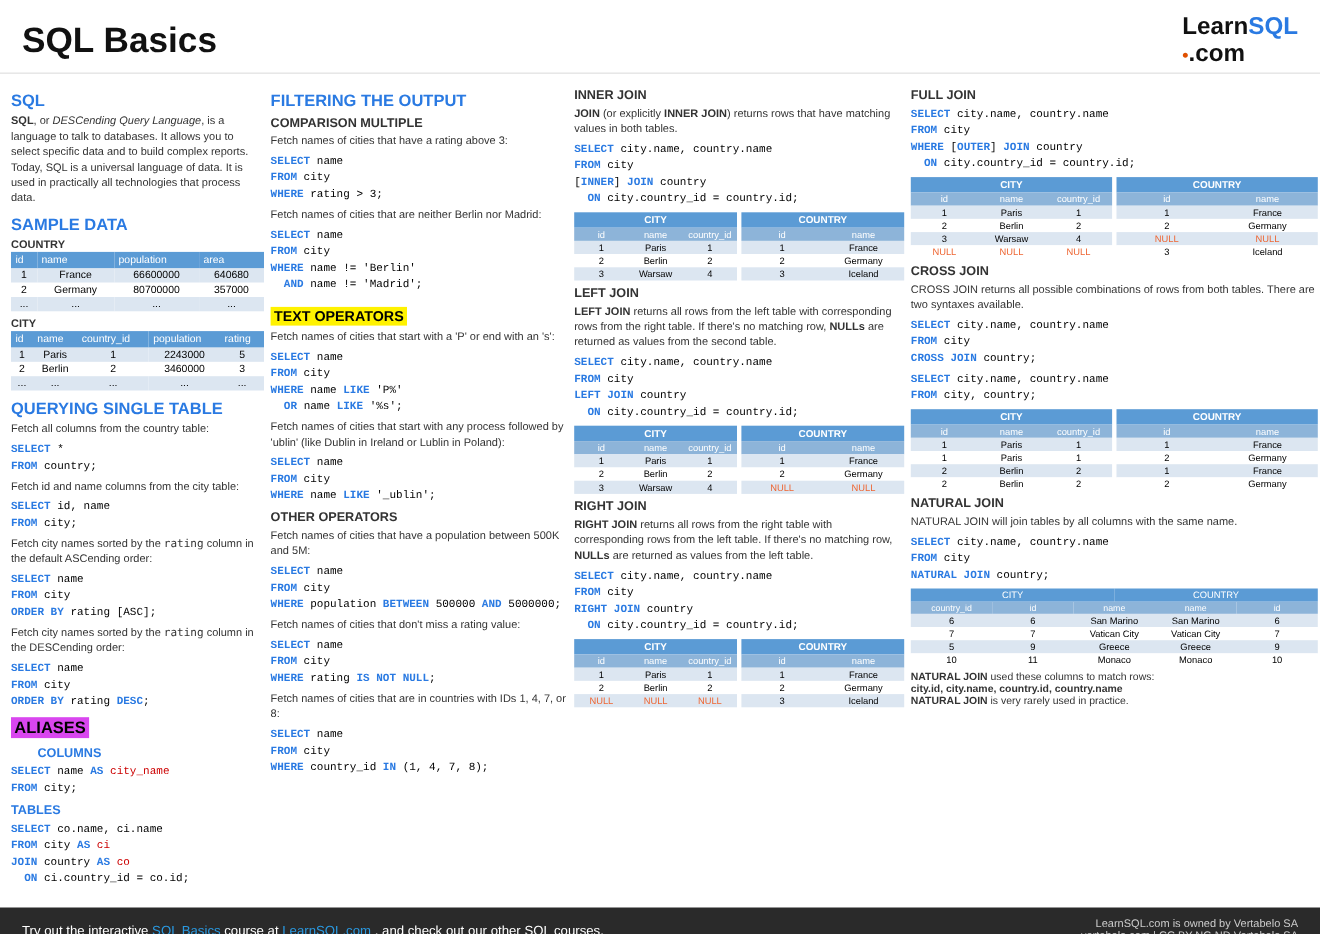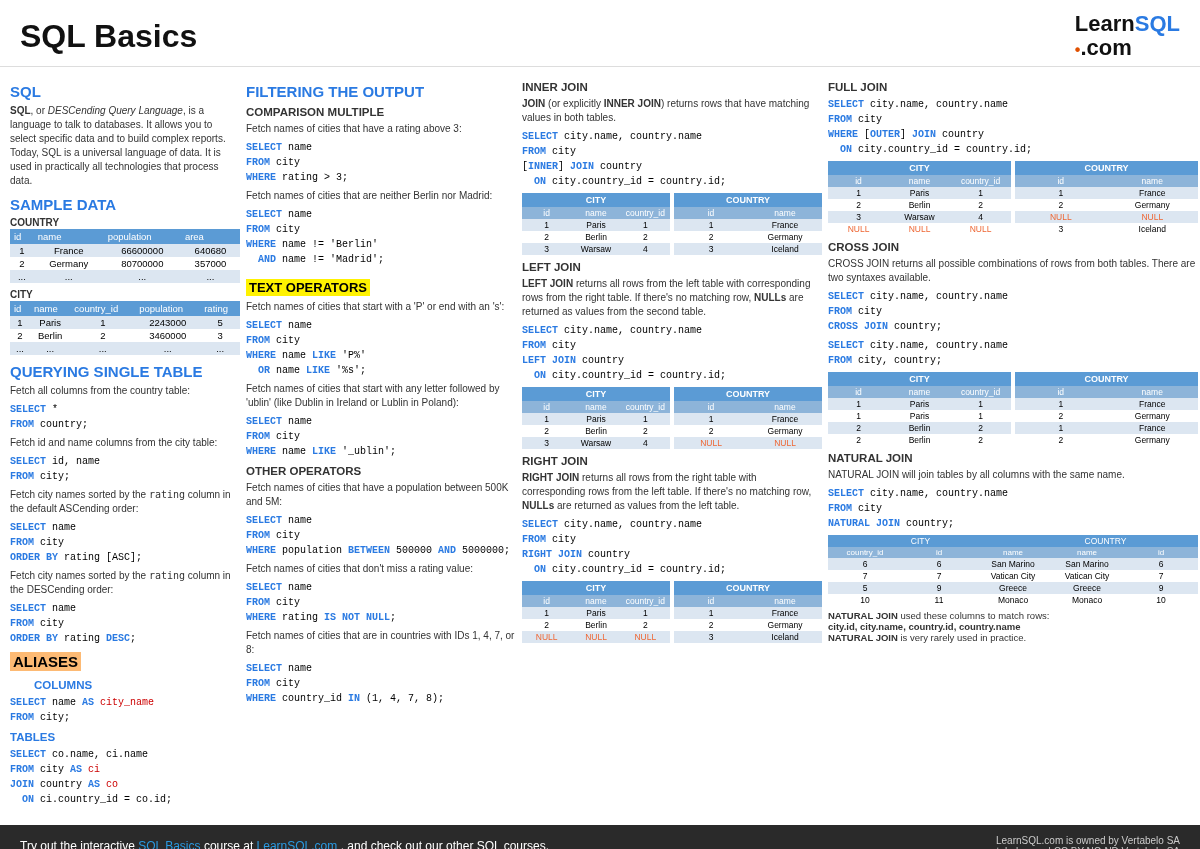--- a/index.html
+++ b/index.html
@@ -107,21 +107,21 @@
     .kw { color: #2a7ae2; font-weight: bold; }
 
     .desc-text {
       font-size: 10px;
       color: #333;
       margin: 4px 0;
       line-height: 1.4;
     }
 
     .aliases-highlight {
-      background: #fdba74;
+      background: #d946ef;
       font-size: 15px;
       font-weight: bold;
       padding: 1px 3px;
       display: inline-block;
       margin-bottom: 2px;
     }
 
     .join-table-wrap {
       display: flex;
       gap: 4px;
@@ -349,21 +349,21 @@
     <div style="margin-top:8px;background:#fff200;display:inline-block;padding:1px 3px;font-weight:bold;font-size:13px;">TEXT OPERATORS</div>
 
     <p class="desc-text">Fetch names of cities that start with a 'P' or end with an 's':</p>
     <div class="code-block">
       <span class="kw">SELECT</span> name<br>
       <span class="kw">FROM</span> city<br>
       <span class="kw">WHERE</span> name <span class="kw">LIKE</span> 'P%'<br>
       &nbsp;&nbsp;<span class="kw">OR</span> name <span class="kw">LIKE</span> '%s';
     </div>
 
-    <p class="desc-text">Fetch names of cities that start with any letter followed by 'ublin' (like Dublin in Ireland or Lublin in Poland):</p>
+    <p class="desc-text">Fetch names of cities that start with any process followed by 'ublin' (like Dublin in Ireland or Lublin in Poland):</p>
     <div class="code-block">
       <span class="kw">SELECT</span> name<br>
       <span class="kw">FROM</span> city<br>
       <span class="kw">WHERE</span> name <span class="kw">LIKE</span> '_ublin';
     </div>
 
     <div class="subsection-title">OTHER OPERATORS</div>
 
     <p class="desc-text">Fetch names of cities that have a population between 500K and 5M:</p>
     <div class="code-block">

